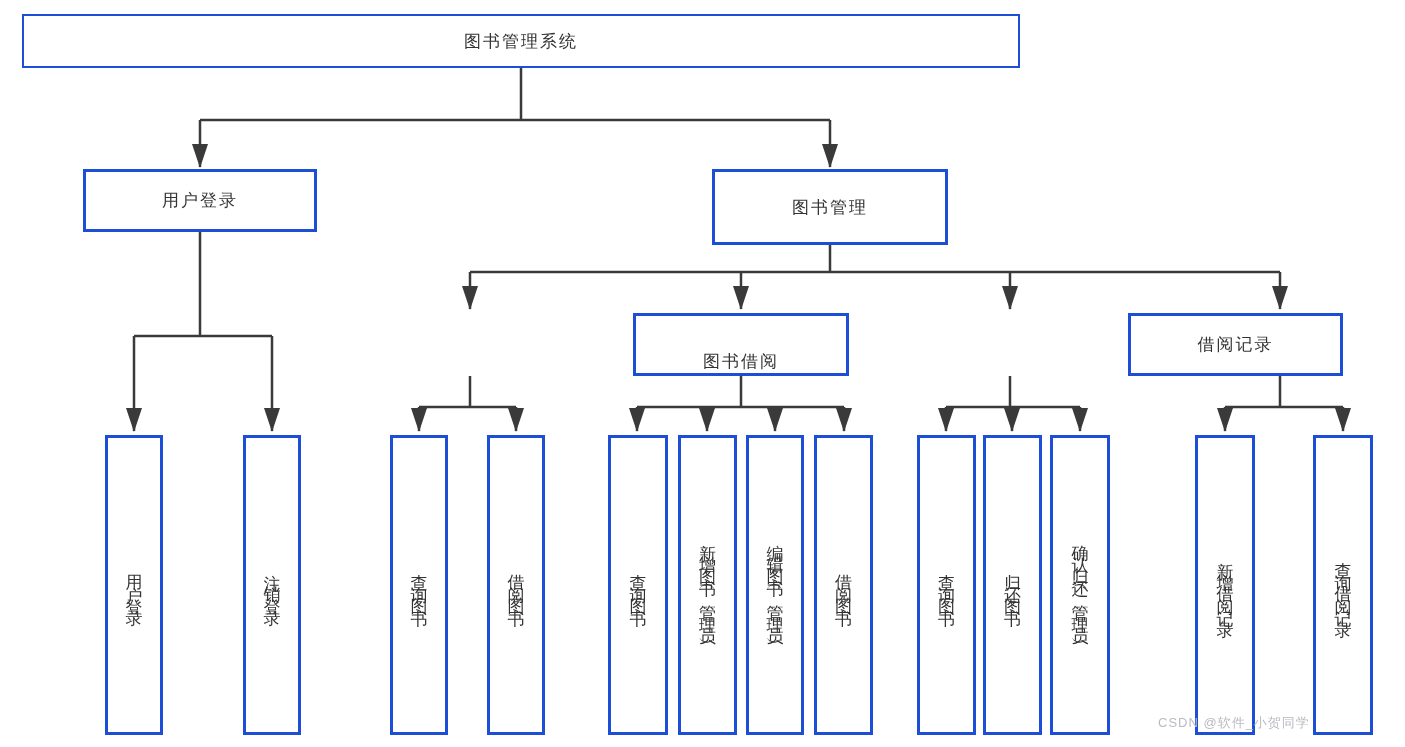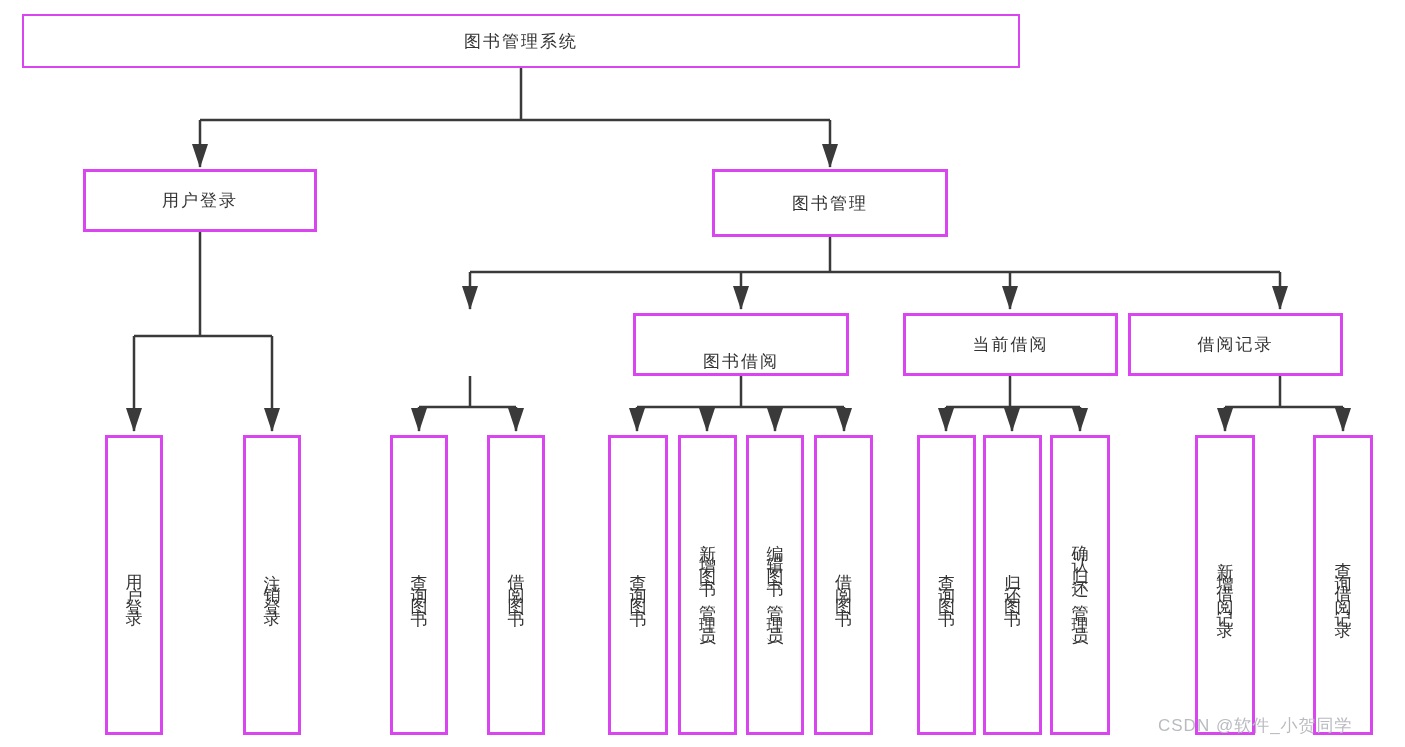--- a/index.html
+++ b/index.html
@@ -7,33 +7,33 @@
     position:relative; width:1405px; height:747px;
     background:#ffffff; overflow:hidden;
     font-family:"Liberation Sans","DejaVu Sans",sans-serif;
     color:#333333;
   }
   .wires { position:absolute; left:0; top:0; width:1405px; height:747px; }
   .ln, .ar { stroke:#3a3a3a; stroke-width:2.5; fill:none; }
   .ar { marker-end:url(#arw); }
   .node {
     position:absolute; box-sizing:border-box;
-    background:#ffffff; border:3px solid #d946ef;
+    background:#ffffff; border:3px solid #1d4ed8;
     display:flex; align-items:center; justify-content:center;
     font-size:17px; letter-spacing:2px; color:#333333;
   }
   .node.root { border-width:2.5px; }
   .vtext {
     writing-mode:vertical-rl; text-orientation:mixed;
     letter-spacing:12px; font-size:17px; line-height:1;
     white-space:nowrap;
   }
   .watermark {
     position:absolute; left:1158px; top:714px; z-index:5;
-    font-size:17px; letter-spacing:1px; color:#b9bbc1;
+    font-size:13px; letter-spacing:1px; color:#b9bbc1;
     white-space:nowrap;
   }
 </style>
 </head>
 <body>
 
 <div class="stage">
 
   <svg class="wires" viewBox="0 0 1405 747" xmlns="http://www.w3.org/2000/svg">
     <defs>
@@ -90,29 +90,26 @@
     </g>
   </svg>
 
   <div class="node root" style="left:22px; top:14px; width:998px; height:54px;">
     <span>图书管理系统</span>
   </div>
 
   <div class="node" style="left:83px; top:169px; width:234px; height:63px;">
     <span>用户登录</span>
   </div>
-  <div class="node" style="left:712px; top:169px; width:236px; height:68px;">
+  <div class="node" style="left:712px; top:169px; width:236px; height:76px;">
     <span>图书管理</span>
   </div>
 
   <div class="node" style="left:633px; top:313px; width:216px; height:63px;align-items:flex-end;">
     <span>图书借阅</span>
-  </div>
-  <div class="node" style="left:903px; top:313px; width:215px; height:63px;">
-    <span>当前借阅</span>
   </div>
   <div class="node" style="left:1128px; top:313px; width:215px; height:63px;">
     <span>借阅记录</span>
   </div>
 
   <div class="node" style="left:105px; top:435px; width:58px; height:300px;">
     <span class="vtext">用户登录</span>
   </div>
   <div class="node" style="left:243px; top:435px; width:58px; height:300px;">
     <span class="vtext">注销登录</span>

